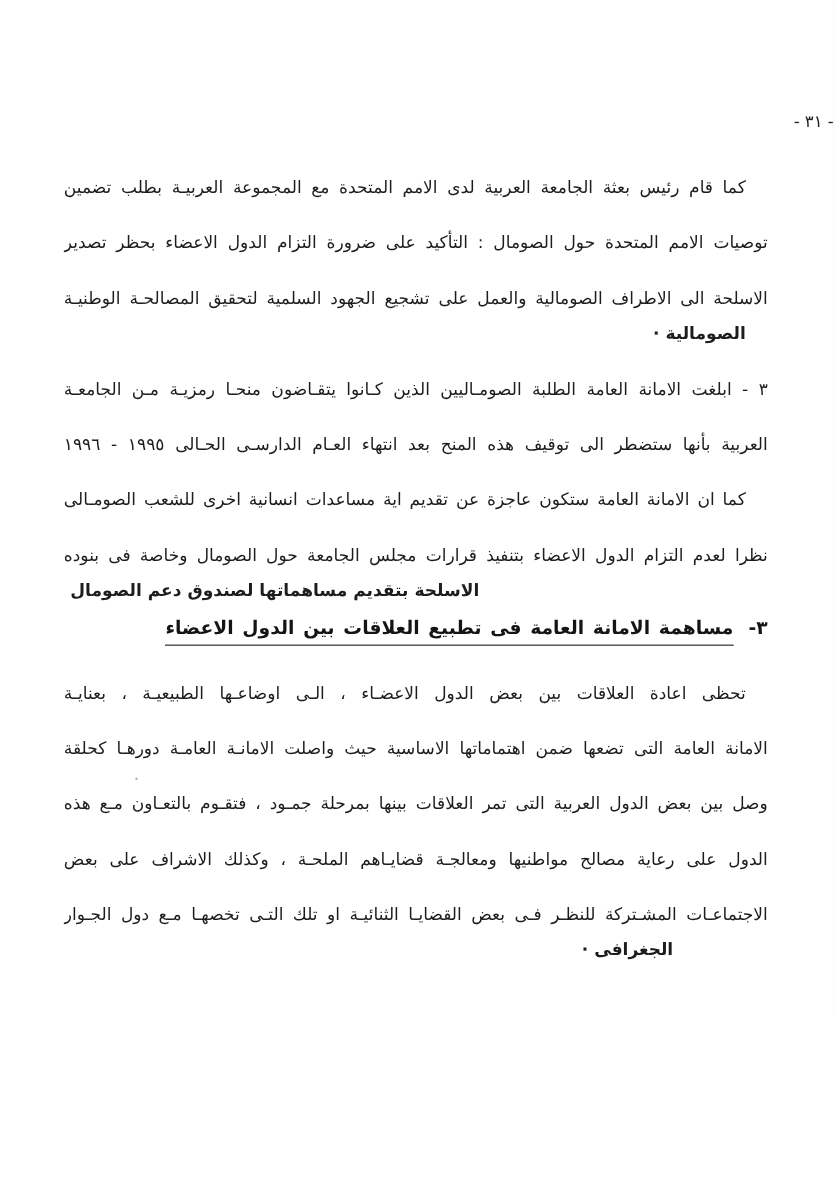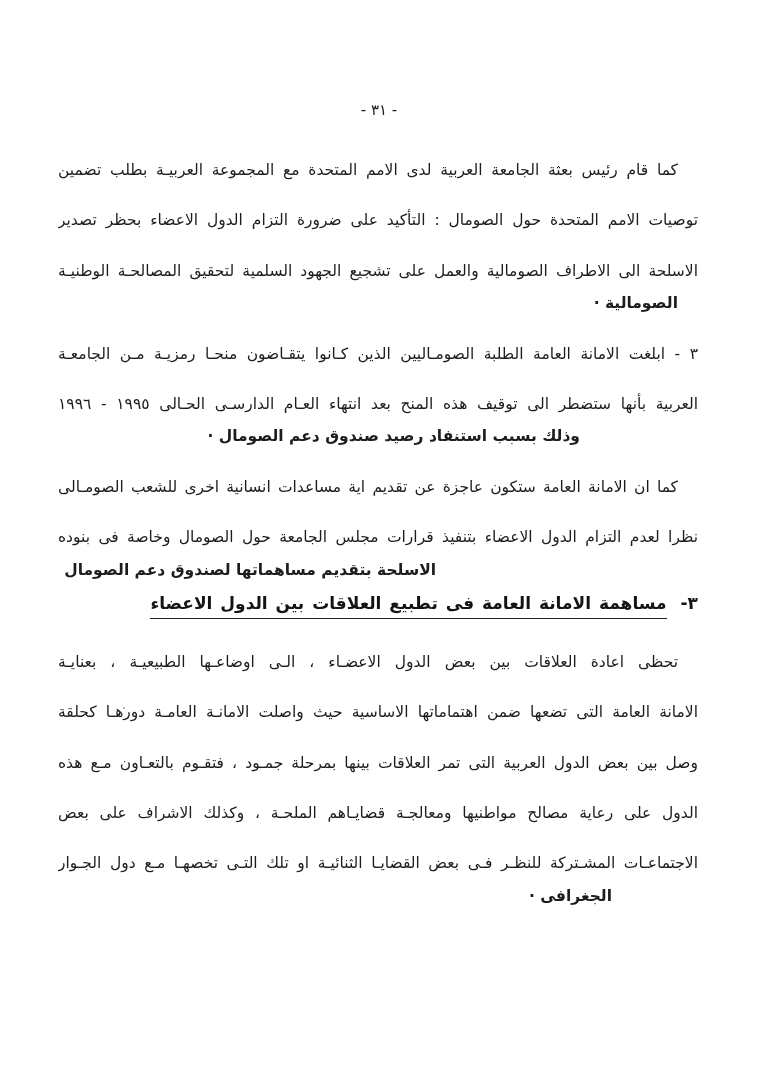--- a/index.html
+++ b/index.html
@@ -14,21 +14,21 @@
     background: #ffffff;
     overflow: hidden;
     font-family: "DejaVu Sans", sans-serif;
     color: #1b1b1b;
   }
   .page-number {
     position: absolute;
     top: 101px;
     left: 0;
     right: 0;
-    text-align: center;
+    text-align: right;
     font-size: 15px;
     letter-spacing: 3px;
     color: #1d1d1d;
     direction: rtl;
   }
   .content {
     position: absolute;
     top: 136px;
     right: 60px;
     left: 58px;
@@ -88,21 +88,20 @@
 
   <div class="content">
 
     <div class="ln jfy ind">كما قام رئيس بعثة الجامعة العربية لدى الامم المتحدة مع المجموعة العربيـة بطلب تضمين</div>
     <div class="ln jfy">توصيات الامم المتحدة حول الصومال : التأكيد على ضرورة التزام الدول الاعضاء بحظر تصدير</div>
     <div class="ln jfy">الاسلحة الى الاطراف الصومالية والعمل على تشجيع الجهود السلمية لتحقيق المصالحـة الوطنيـة</div>
     <div class="ln end pr-a">الصومالية ·</div>
 
     <div class="ln jfy">٣ - ابلغت الامانة العامة الطلبة الصومـاليين الذين كـانوا يتقـاضون منحـا رمزيـة مـن الجامعـة</div>
     <div class="ln jfy">العربية بأنها ستضطر الى توقيف هذه المنح بعد انتهاء العـام الدارسـى الحـالى ١٩٩٥ - ١٩٩٦</div>
-    <div class="ln end pr-b">وذلك بسبب استنفاد رصيد صندوق دعم الصومال ·</div>
 
     <div class="ln jfy ind">كما ان الامانة العامة ستكون عاجزة عن تقديم اية مساعدات انسانية اخرى للشعب الصومـالى</div>
     <div class="ln jfy">نظرا لعدم التزام الدول الاعضاء بتنفيذ قرارات مجلس الجامعة حول الصومال وخاصة فى بنوده</div>
     <div class="ln end pr-c">الاسلحة بتقديم مساهماتها لصندوق دعم الصومال ·</div>
 
     <div class="heading">
       <span class="h-num">٣-</span>
       <span class="h-text">مساهمة الامانة العامة فى تطبيع العلاقات بين الدول الاعضاء</span>
     </div>
 

